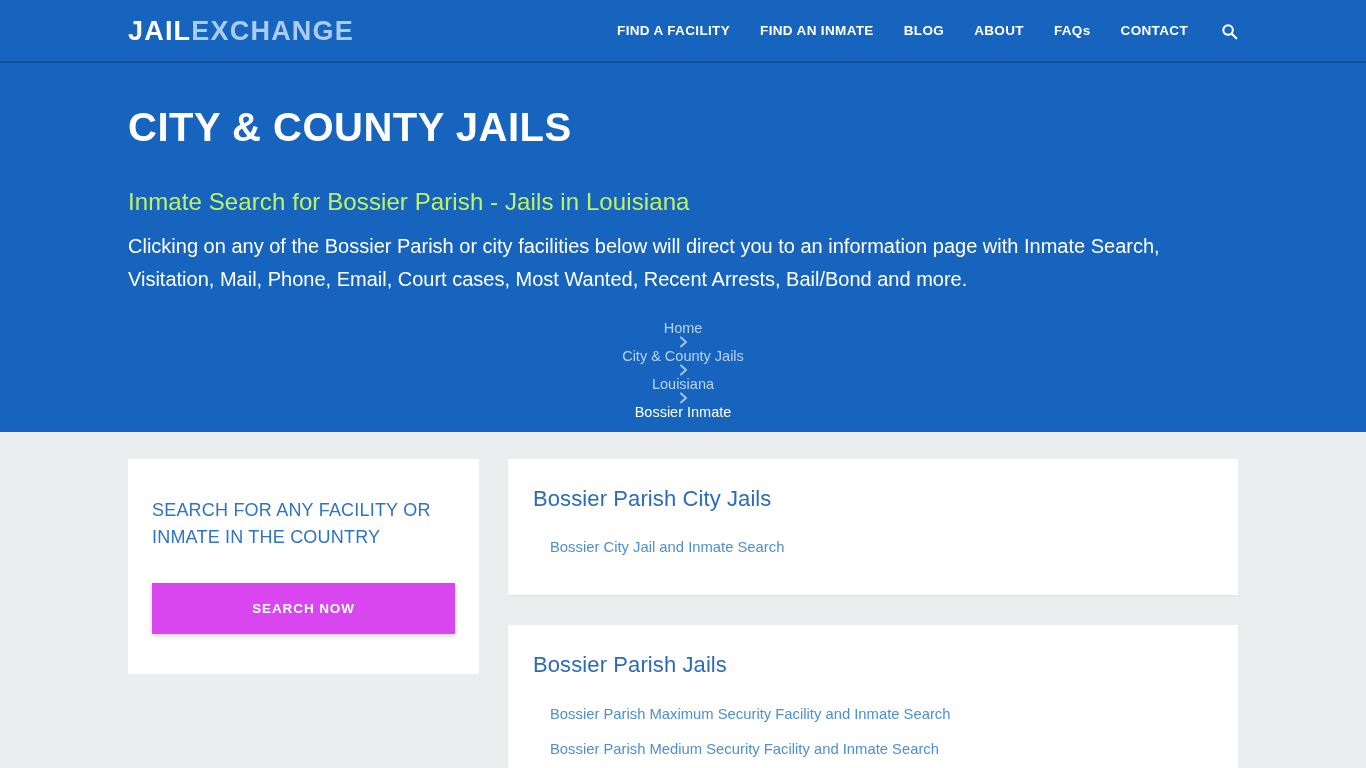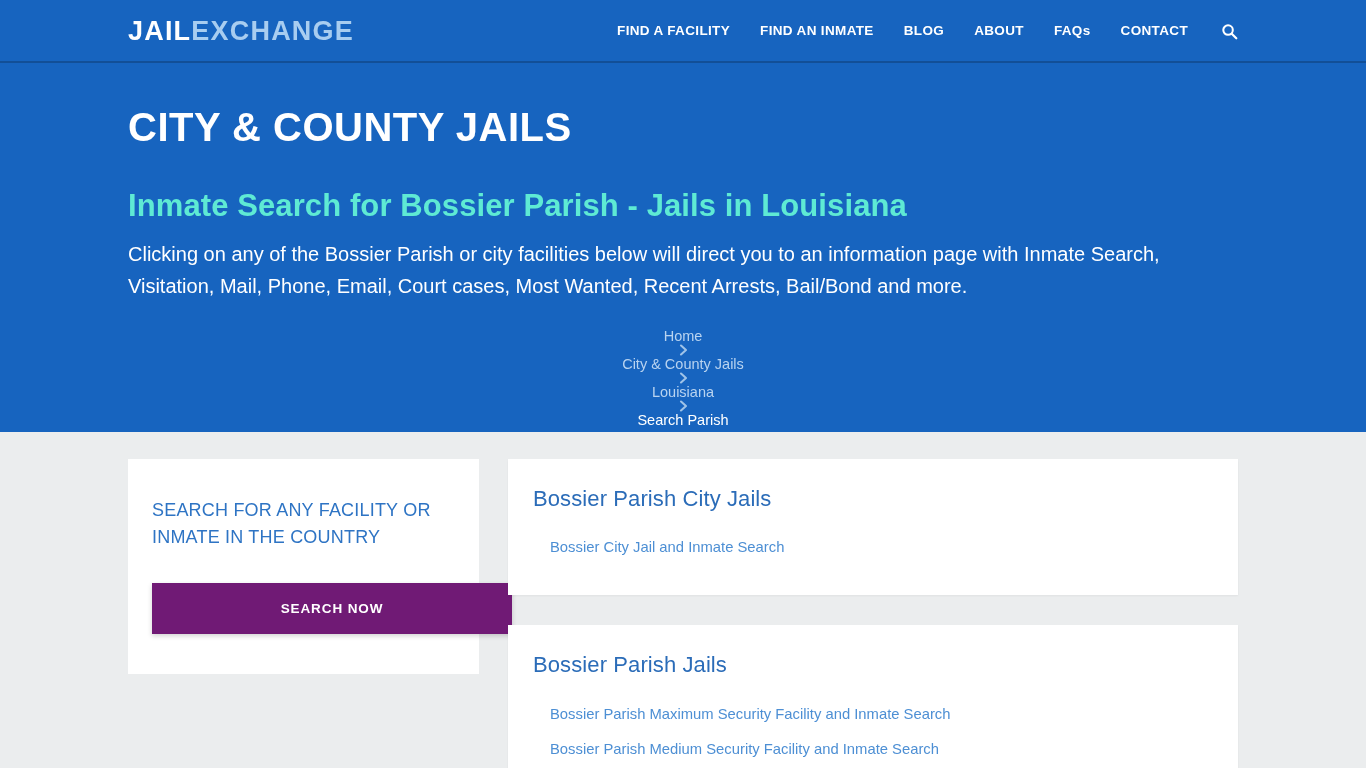--- a/index.html
+++ b/index.html
@@ -84,23 +84,23 @@
   .hero-kicker {
     color: #ffffff;
     font-size: 40px;
     font-weight: bold;
     letter-spacing: 0.5px;
     line-height: 1;
     padding-top: 44px;
   }
 
   .hero-title {
-    color: #5eead4;
-    font-size: 31px;
-    font-weight: bold;
+    color: #bef264;
+    font-size: 24px;
+    font-weight: normal;
     line-height: 1.1;
     padding-top: 42px;
     letter-spacing: 0.1px;
   }
 
   .hero-desc {
     color: #ffffff;
     font-size: 20px;
     line-height: 1.62;
     padding-top: 15px;
@@ -150,23 +150,23 @@
   }
   .sidebar-title {
     color: #2e74c4;
     font-size: 18px;
     line-height: 1.52;
     font-weight: normal;
     letter-spacing: 0.2px;
   }
   .search-now-btn {
     display: block;
-    width: 360px;
+    width: 303px;
     margin-top: 31px;
-    background: #701a75;
+    background: #d946ef;
     color: #ffffff;
     border: none;
     font-family: inherit;
     font-size: 13.5px;
     font-weight: bold;
     letter-spacing: 0.9px;
     padding: 18px 0;
     text-align: center;
     cursor: pointer;
     box-shadow: 0 2px 5px rgba(0,0,0,0.18);
@@ -248,21 +248,21 @@
       <svg width="9" height="12" viewBox="0 0 9 12" fill="none" aria-hidden="true">
         <path d="M2 1.5 L7 6 L2 10.5" stroke="#9fc3e8" stroke-width="2.1" stroke-linecap="round" stroke-linejoin="round"></path>
       </svg>
     </span>
     <a class="crumb" href="#">Louisiana</a>
     <span class="crumb-sep">
       <svg width="9" height="12" viewBox="0 0 9 12" fill="none" aria-hidden="true">
         <path d="M2 1.5 L7 6 L2 10.5" stroke="#9fc3e8" stroke-width="2.1" stroke-linecap="round" stroke-linejoin="round"></path>
       </svg>
     </span>
-    <span class="crumb current">Search Parish</span>
+    <span class="crumb current">Bossier Inmate</span>
   </div>
 </section>
 
 <main class="content">
 
   <aside class="sidebar">
     <div class="sidebar-title">SEARCH FOR ANY FACILITY OR INMATE IN THE COUNTRY</div>
     <button class="search-now-btn">SEARCH NOW</button>
   </aside>
 

